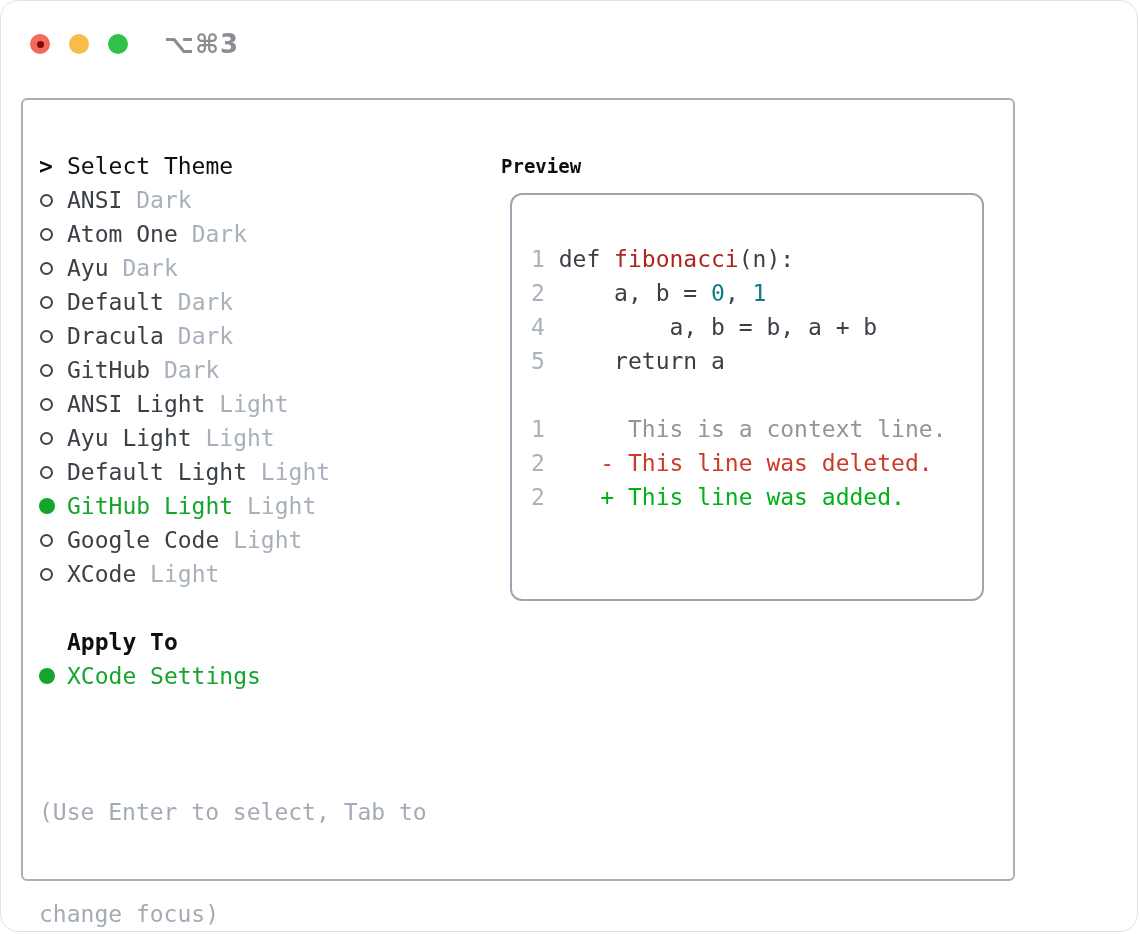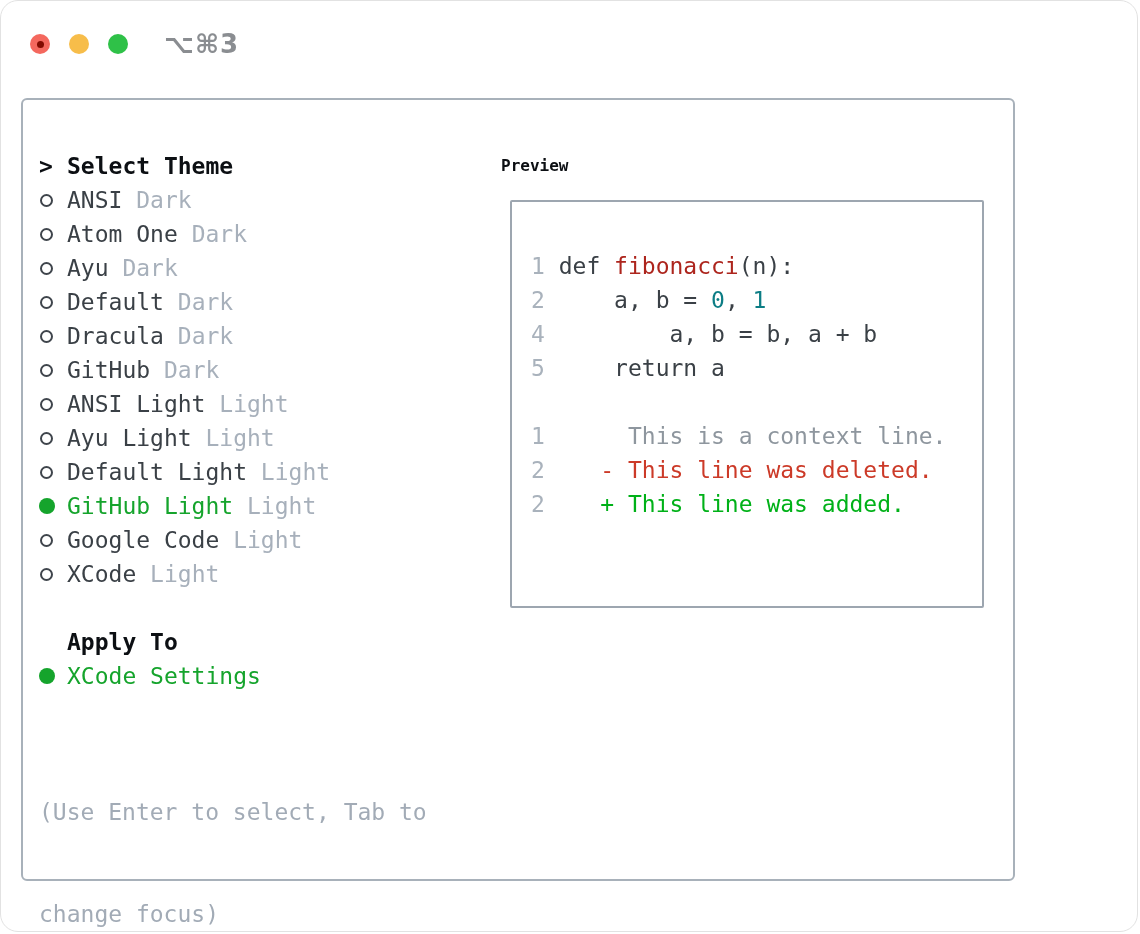--- a/index.html
+++ b/index.html
@@ -30,40 +30,40 @@
     border:2px solid var(--panel-border); border-radius:6px; box-sizing:border-box;
     background:#ffffff;
   }
 
   
   .left-col { position:absolute; left:16px; top:49px; }
   .row { display:flex; align-items:center; height:34px; font-size:23px; white-space:pre; color:var(--item-text); }
   .row.spacer { height:34px; }
   .bullet-slot { width:28px; display:inline-flex; align-items:center; flex:none; }
   .prompt-char { font-weight:bold; color:var(--header-text); }
-  .hdr { font-weight:bold; color:var(--header-text); }
+  .hdr { font-weight:normal; color:var(--header-text); }
   .hdr2 { color:var(--header-text);font-weight:bold; }
   .radio {
     width:13px; height:13px; border:2px solid var(--radio-outline);
     border-radius:50%; box-sizing:border-box; margin-left:1px; background:transparent;
   }
   .radio.selected { width:16px; height:16px; border:none; margin-left:0; background:var(--ui-green); }
   .opt-name { color:var(--item-text); }
   .opt-name.green { color:var(--ui-green); }
   .opt-suffix { color:var(--muted-gray); }
   .hint { font-size:23px; line-height:34px; white-space:pre; color:var(--hint-gray); }
 
   
   .preview-title {
     position:absolute; left:478px; top:49px; height:34px; line-height:34px;
-    font-size:16px; font-weight:bold; color:var(--header-text);
+    font-size:19px; font-weight:bold; color:var(--header-text);
   }
   .preview-box {
-    position:absolute; left:487px; top:100px; width:474px; height:408px;
-    border:2px solid var(--preview-border); border-radius:2px; box-sizing:border-box;
+    position:absolute; left:487px; top:93px; width:474px; height:408px;
+    border:2px solid var(--preview-border); border-radius:12px; box-sizing:border-box;
     background:#ffffff;
   }
   .code-lines { padding:47px 0 0 19px; }
   .code-line { height:34px; line-height:34px; font-size:23px; white-space:pre; }
   .line-num     { color:var(--line-number-gray); }
   .seg-code     { color:var(--code-text); }
   .seg-function { color:var(--function-red); }
   .seg-number   { color:var(--number-teal); }
   .seg-builtin  { color:var(--builtin-blue); }
   .seg-context  { color:var(--context-gray);text-align:right; }

